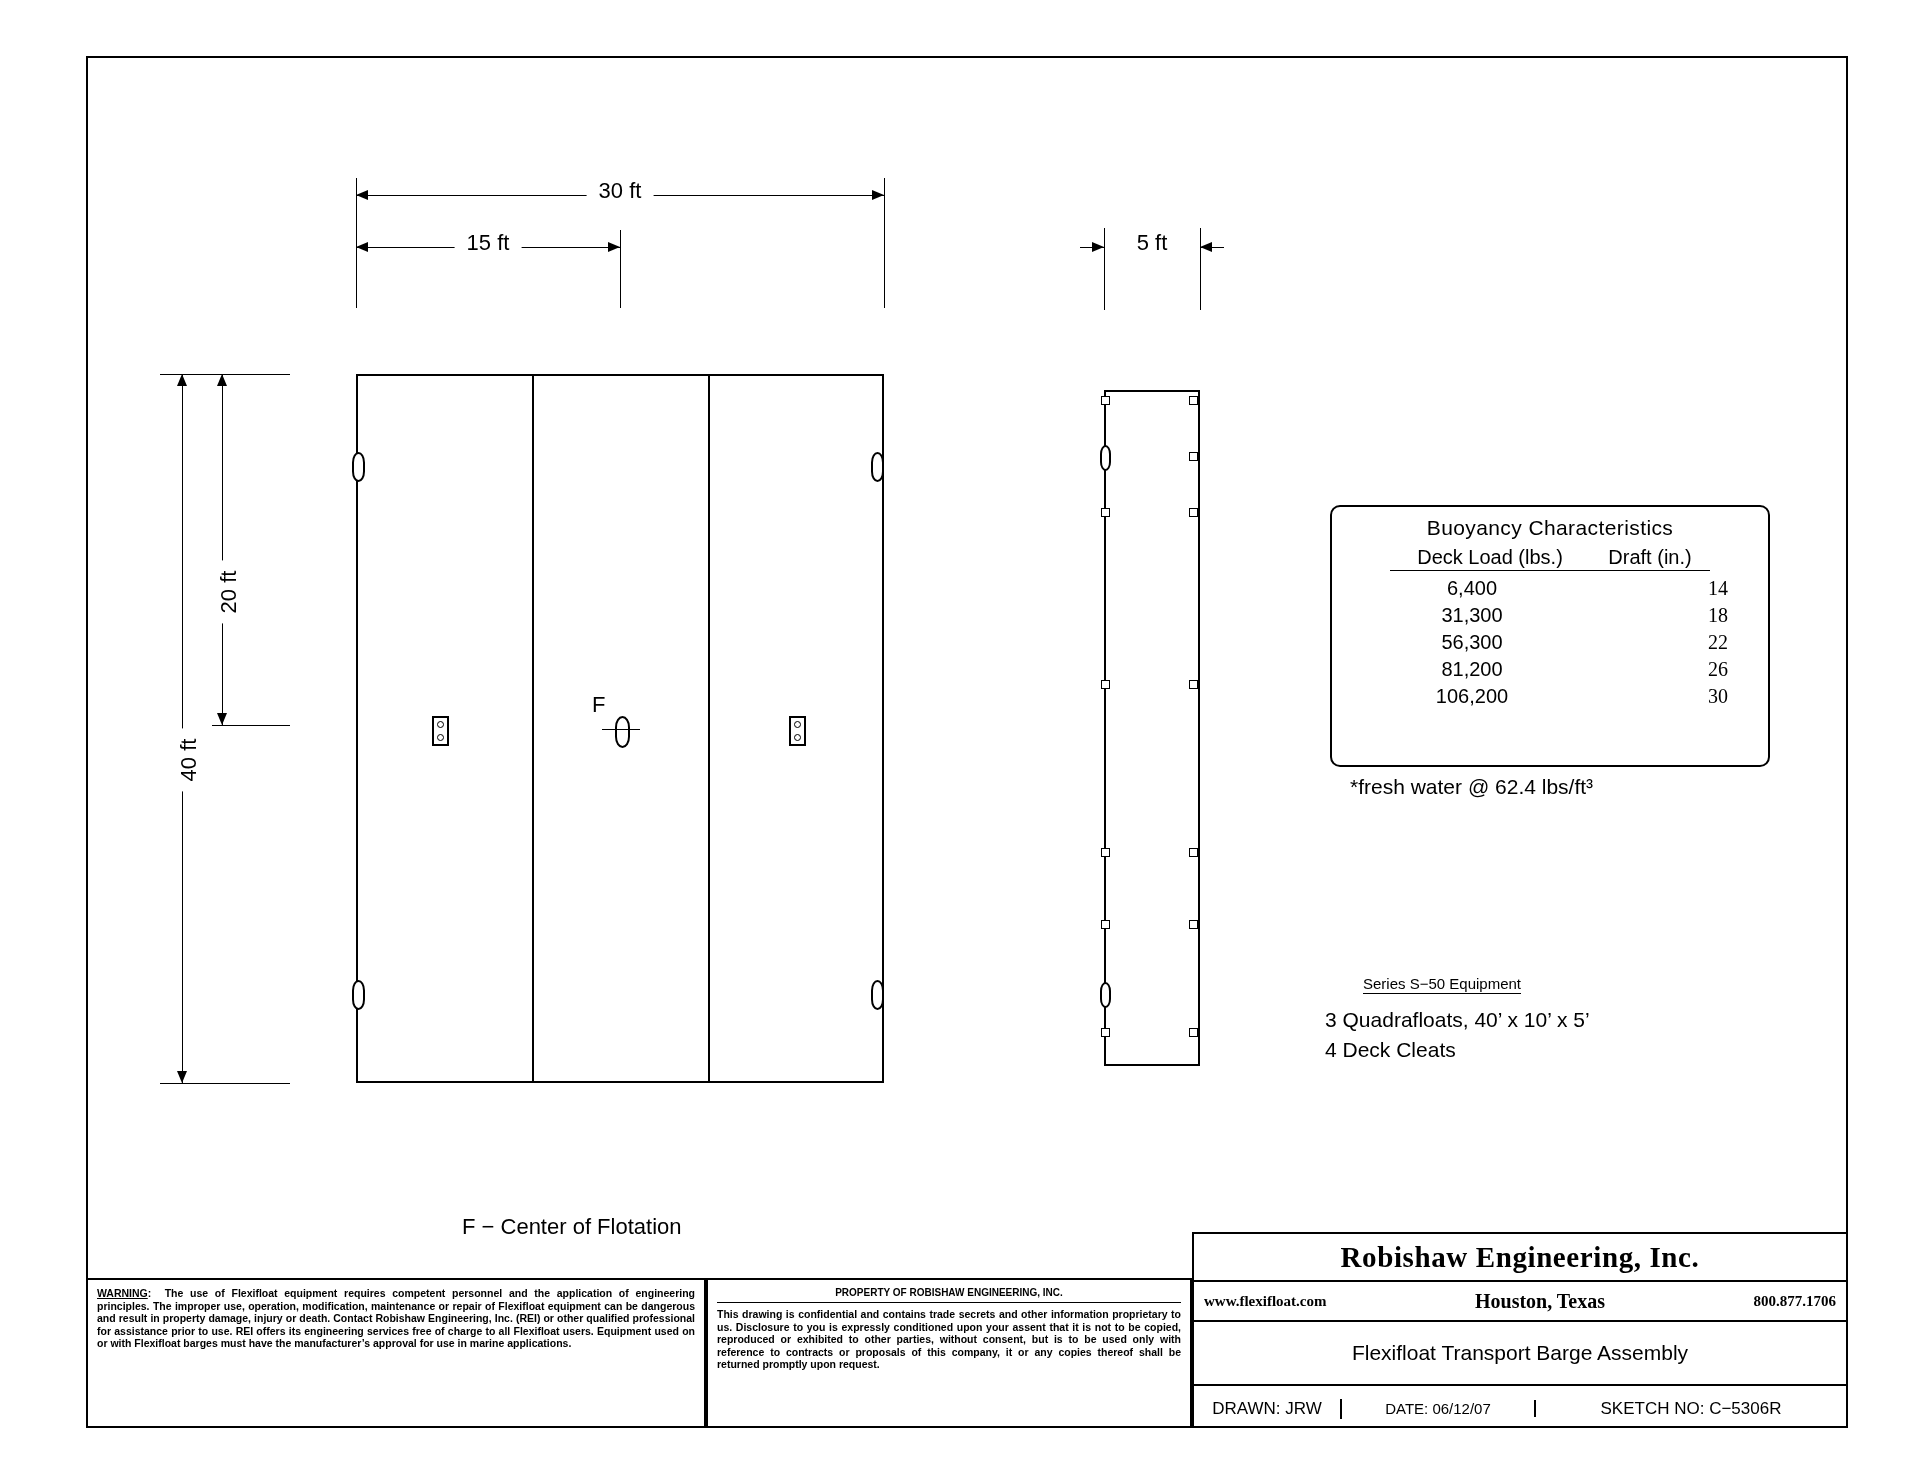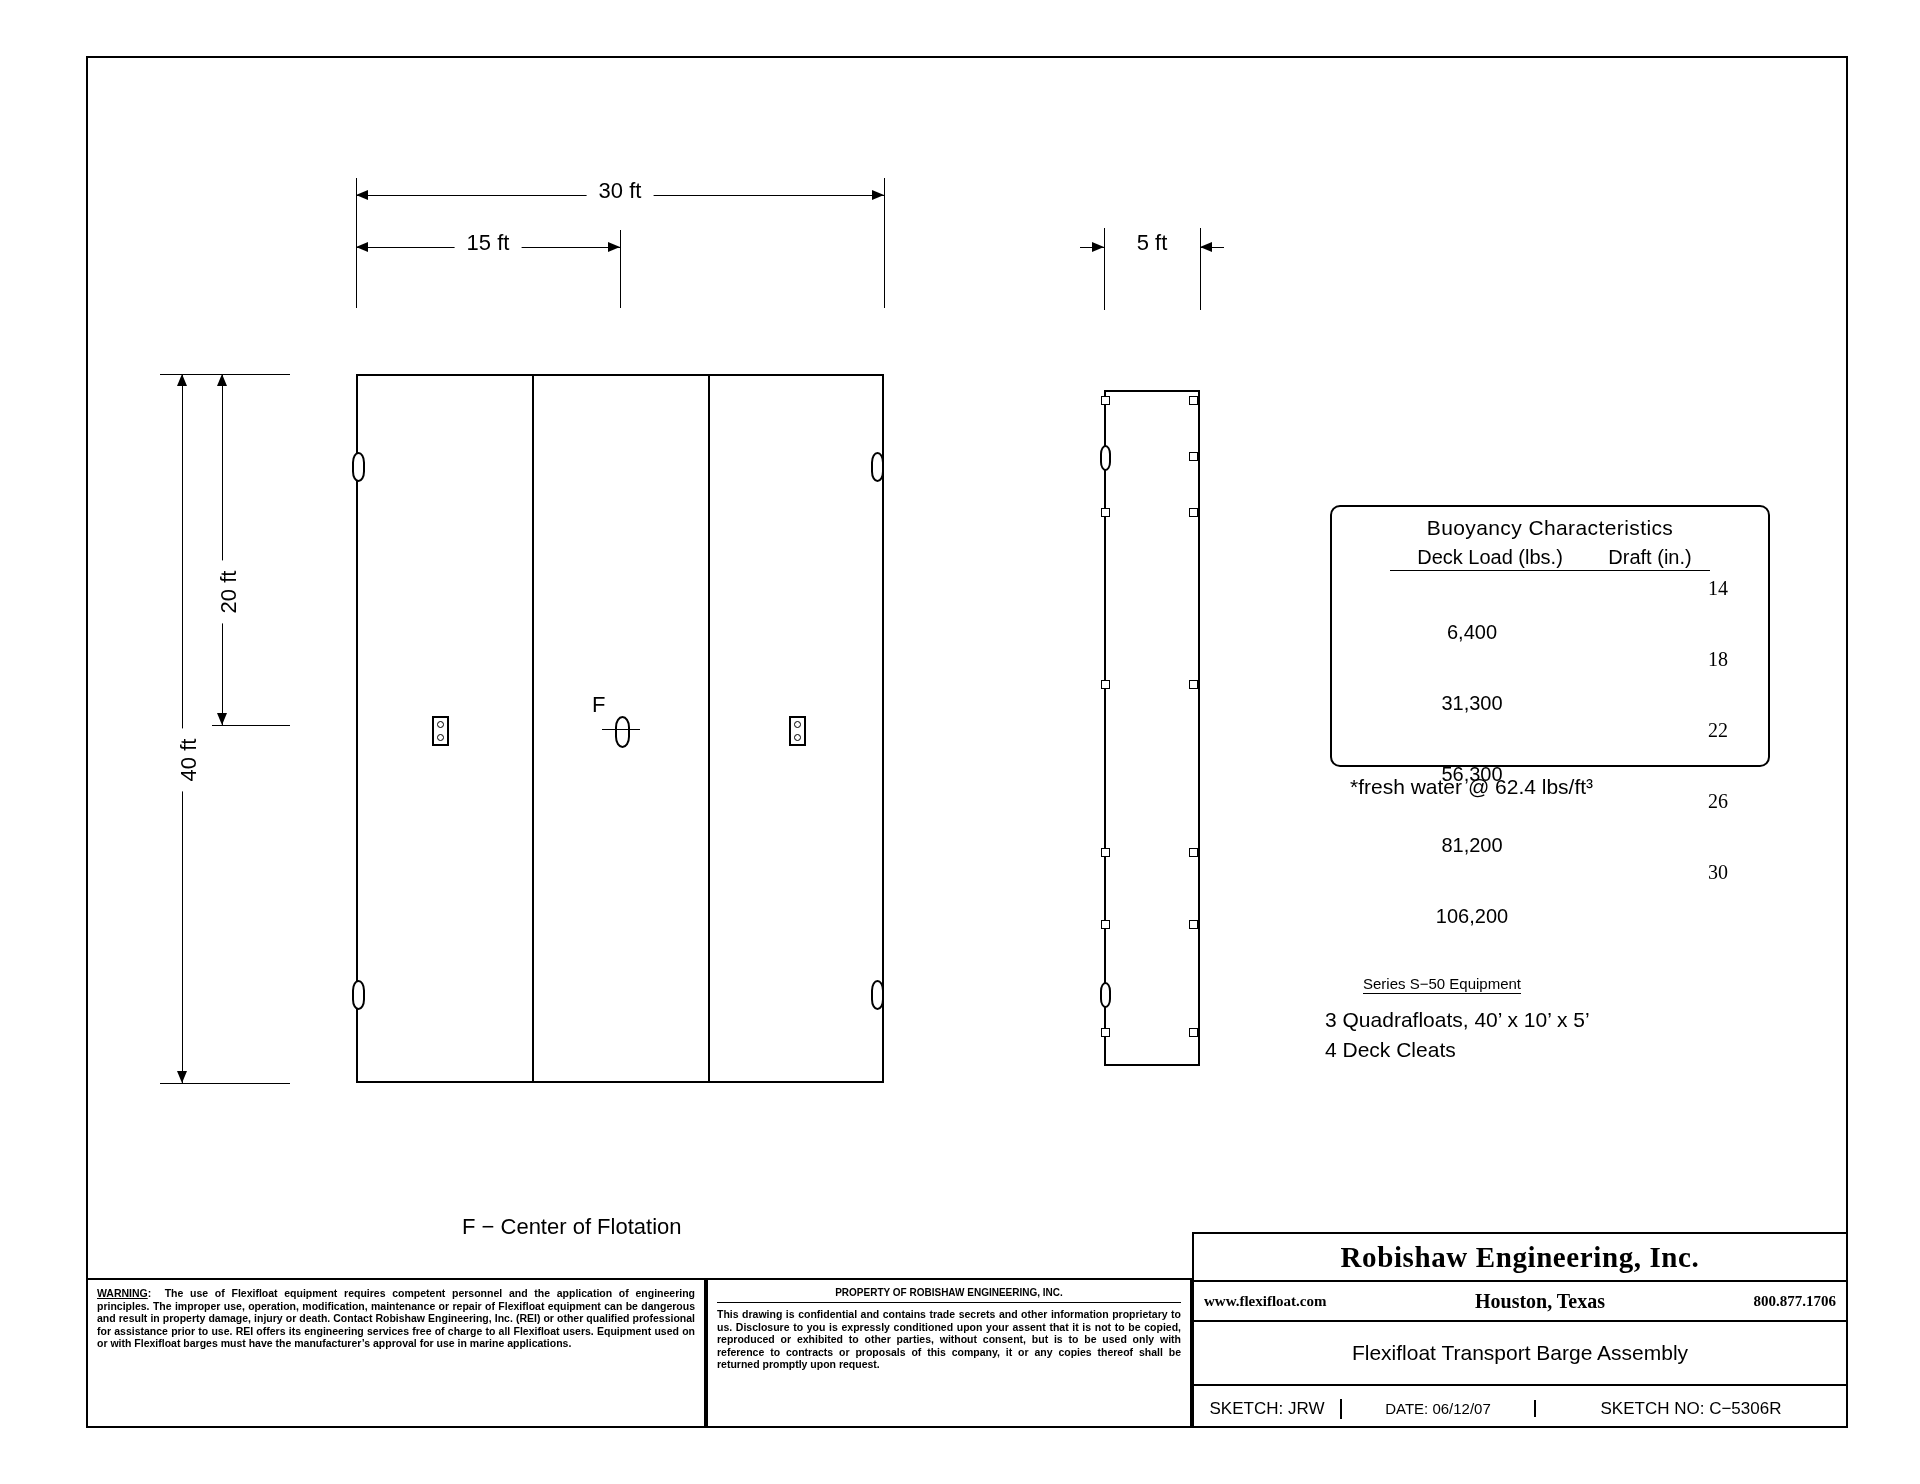--- a/index.html
+++ b/index.html
@@ -35,21 +35,21 @@
   
   .side{position:absolute;border:2.2px solid #000;box-sizing:border-box;background:#fff;}
   .pin{position:absolute;width:7px;height:7px;border:1.6px solid #000;background:#fff;}
 
   
   .btable{position:absolute;border:2.2px solid #000;border-radius:10px;background:#fff;box-sizing:border-box;}
   .btitle{text-align:center;font-size:21px;letter-spacing:.4px;padding-top:9px;}
   .bhead{display:flex;justify-content:center;margin-top:6px;padding:0 24px;}
   .bhead span{font-size:20px;border-bottom:1.8px solid #000;padding-bottom:1px;}
   .brow{display:flex;justify-content:center;gap:36px;font-size:20px;margin-top:4px;}
-  .brow .c1{width:200px;text-align:center;margin-top:44px;}
+  .brow .c1{width:200px;text-align:center;}
   .brow .c2{width:120px;text-align:right;font-family:Liberation Serif, serif;}
 
   
   .tb{position:absolute;border:2.2px solid #000;box-sizing:border-box;background:#fff;}
   .warnbody{font-size:10.5px;line-height:12.6px;font-weight:bold;text-align:justify;}
   .u{text-decoration:underline;}
 </style>
 </head>
 <body>
 
@@ -190,18 +190,18 @@
     </div>
     <div style="height:38px;border-bottom:2.2px solid #000;display:flex;align-items:center;justify-content:space-between;padding:0 10px;">
       <span style="font-family:'Liberation Serif',serif;font-weight:bold;font-size:15px;">www.flexifloat.com</span>
       <span style="font-family:'Liberation Serif',serif;font-weight:bold;font-size:20px;">Houston, Texas</span>
       <span style="font-family:'Liberation Serif',serif;font-weight:bold;font-size:15px;">800.877.1706</span>
     </div>
     <div style="height:62px;border-bottom:2.2px solid #000;display:flex;align-items:center;justify-content:center;">
       <span style="font-size:21px;">Flexifloat  Transport  Barge  Assembly</span>
     </div>
     <div style="height:45px;display:flex;align-items:center;">
-      <div style="width:146px;text-align:center;border-right:2.2px solid #000;font-size:17px;">SKETCH: JRW</div>
+      <div style="width:146px;text-align:center;border-right:2.2px solid #000;font-size:17px;">DRAWN: JRW</div>
       <div style="width:192px;text-align:center;border-right:2.2px solid #000;font-size:15px;">DATE: 06/12/07</div>
       <div style="flex:1;text-align:center;font-size:17px;">SKETCH  NO:  C−5306R</div>
     </div>
   </div>
 </div>
 
 </body></html>

